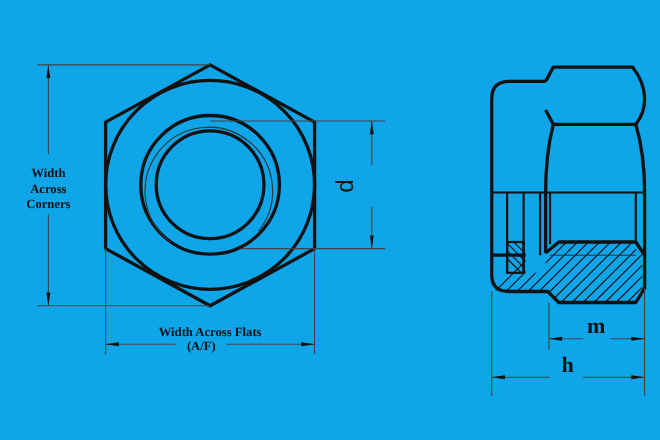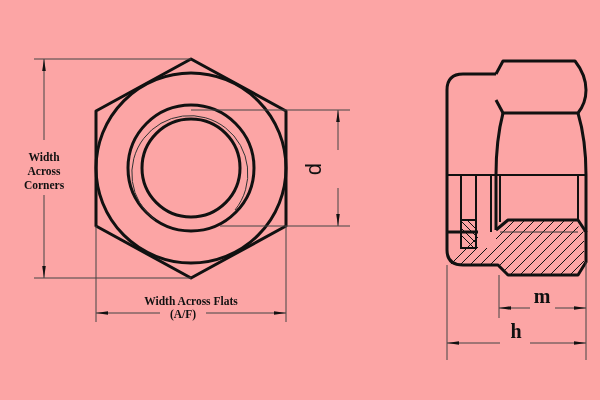--- a/index.html
+++ b/index.html
@@ -1,16 +1,16 @@
 <!DOCTYPE html>
 <html><head>
 <meta charset="utf-8">
 <style>
   html, body { margin: 0; padding: 0; background: #ffffff; }
-  #canvas { position: relative; width: 600px; height: 400px; background: #fca5a5; overflow: hidden; }
+  #canvas { position: relative; width: 600px; height: 400px; background: #0ea5e9; overflow: hidden; }
   svg { position: absolute; left: 0; top: 0; }
   .lbl { font-family: "Liberation Serif", "DejaVu Serif", serif; font-weight: bold; fill: #111; }
   .lbl-sm { font-size: 11.5px; }
   .lbl-lg { font-size: 20px; }
   .lbl-d { font-family: "Liberation Sans", "DejaVu Sans", sans-serif; font-size: 22px; font-weight: normal; fill: #111; }
   .thick { stroke: #111; stroke-width: 3; fill: none; stroke-linejoin: round; }
   .med { stroke: #111; stroke-width: 2; fill: none; }
   .thin { stroke: #333; stroke-width: 1; fill: none; }
   .dim { stroke: #444; stroke-width: 1; fill: none; }
   .hatch { stroke: #111; stroke-width: 1; }

